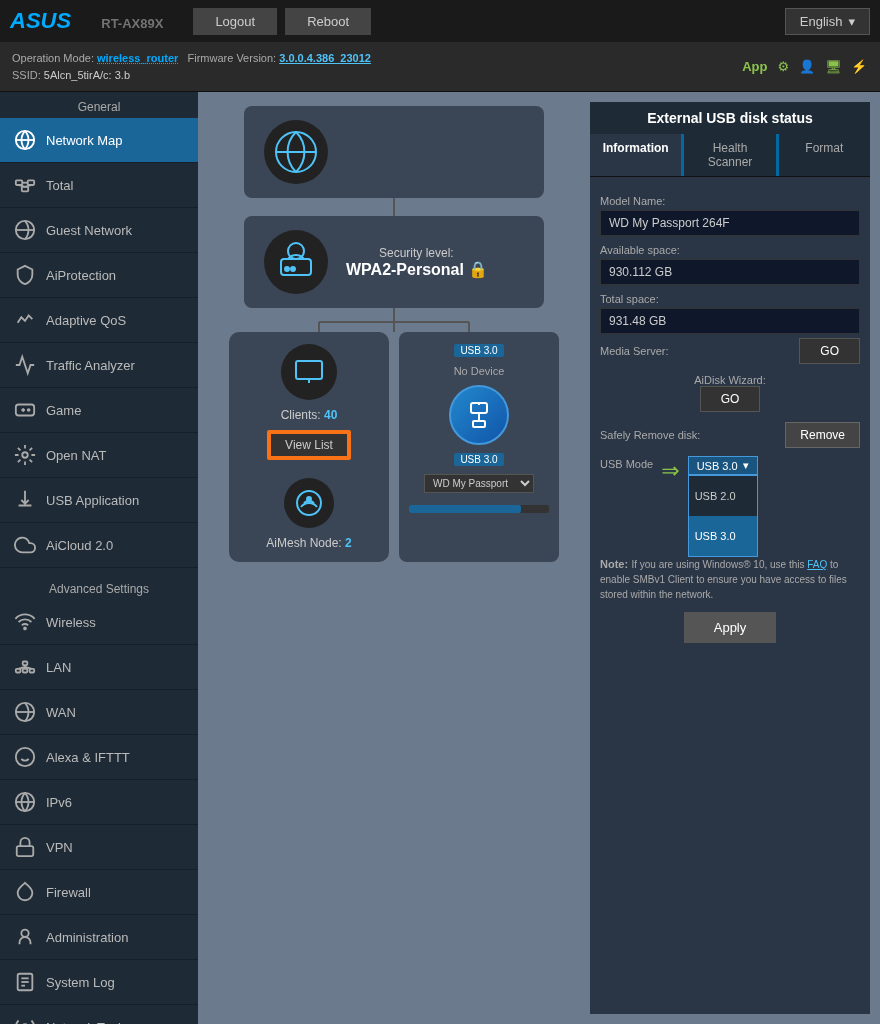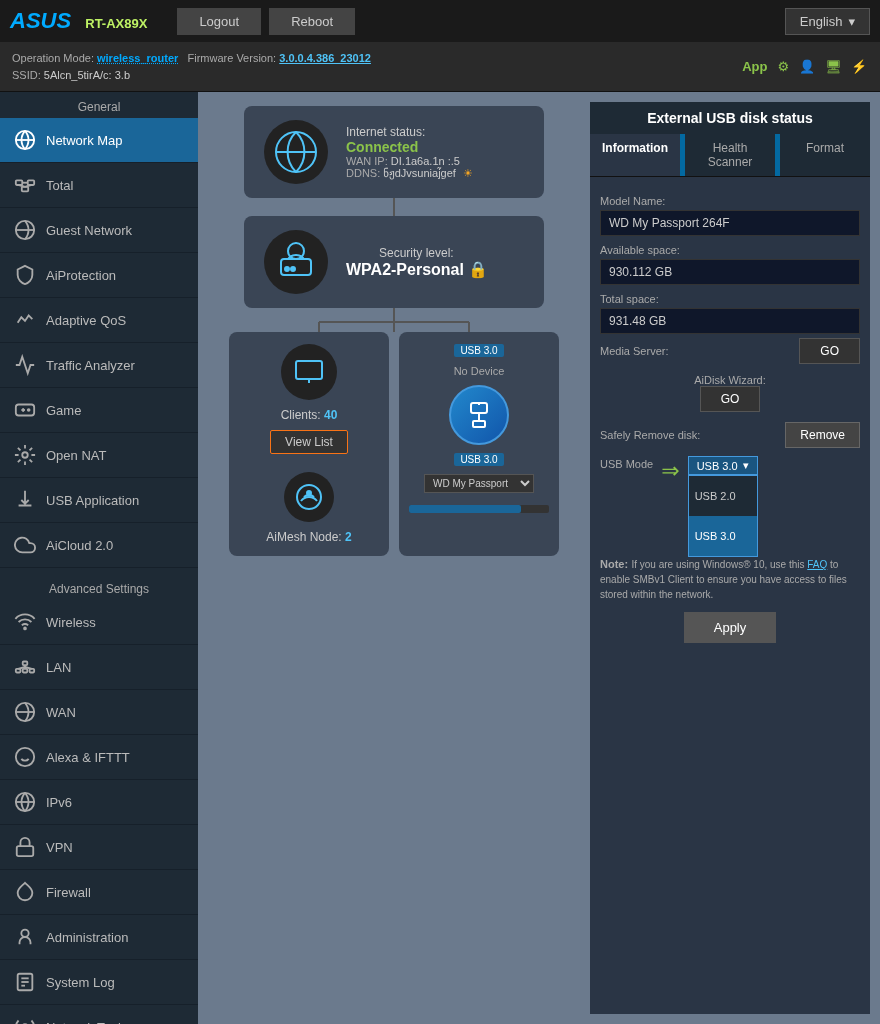--- a/index.html
+++ b/index.html
@@ -162,21 +162,21 @@
       border-radius: 50%;
       display: flex;
       align-items: center;
       justify-content: center;
     }
     .diag-lower-item .item-label { color: #ccc; font-size: 12px; }
     .diag-lower-item .item-label b { color: #4fc3f7; }
     .view-list-btn {
       background: #333;
       color: #ccc;
-      border: 1px solid #f97316;
+      border: 4px solid #f97316;
       padding: 4px 14px;
       font-size: 12px;
       cursor: pointer;
       border-radius: 2px;
     }
     .usb-badge {
       background: #1a6699;
       color: #fff;
       font-size: 10px;
       padding: 1px 6px;
@@ -236,21 +236,21 @@
       background: #1e2a35;
       border-bottom: 1px solid #111;
     }
     .panel-tab {
       flex: 1;
       text-align: center;
       padding: 7px 4px;
       cursor: pointer;
       font-size: 12px;
       color: #aaa;
-      border-right: 5px solid #0369a1;
+      border-right: 3px solid #0369a1;
     }
     .panel-tab:last-child { border-right: none; }
     .panel-tab.active { background: #2a3545; color: #fff; font-weight: bold; }
     .panel-body {
       flex: 1;
       padding: 10px;
       overflow-y: auto;
     }
     .field-label {
       color: #aaa;
@@ -323,21 +323,21 @@
 
     
     svg { display: block; }
   </style>
 </head>
 <body>
 
 <div class="top-bar">
   <div class="logo">
     <span style="color:#00aaff;font-style:italic;font-size:22px;font-weight:bold;">ASUS</span>
-    <span style="color:#bef264;font-size:13px;font-style:normal;margin-left:8px;">RT-AX89X</span>
+    <span style="color:#737373;font-size:13px;font-style:normal;margin-left:24px;">RT-AX89X</span>
   </div>
   <button class="top-btn" style="margin-left:20px;">Logout</button>
   <button class="top-btn">Reboot</button>
   <button class="lang-btn">
     <span>English</span>
     <span>▾</span>
   </button>
 </div>
 
 <div class="info-bar">
@@ -588,28 +588,20 @@
       <div style="flex:1;display:flex;flex-direction:column;align-items:center;gap:0;padding-top:4px;">
 
         <div class="diag-box">
           <div class="diag-icon">
             <svg width="46" height="46" viewBox="0 0 46 46" fill="none" stroke="#4fc3f7" stroke-width="2">
               <circle cx="23" cy="23" r="20"></circle>
               <line x1="3" y1="23" x2="43" y2="23"></line>
               <path d="M23 3a28 28 0 0 1 0 40M23 3a28 28 0 0 0 0 40"></path>
             </svg>
           </div>
-          <div class="diag-info">
-            <div style="color:#ccc;font-size:12px;">Internet status:</div>
-            <div class="status">Connected</div>
-            <div style="font-size:11px;color:#aaa;">WAN IP: <span style="color:#ccc;">DI.1a6a.1n :.5</span></div>
-            <div style="font-size:11px;color:#aaa;">DDNS: <span style="color:#ccc;">ნჟdJvsuniaj̃gef</span>
-              <span style="color:#f5a623;margin-left:4px;">☀</span>
-            </div>
-          </div>
         </div>
 
         <div class="connector"></div>
 
         <div class="diag-box">
           <div class="diag-icon">
             <svg width="46" height="46" viewBox="0 0 46 46" fill="none" stroke="#4fc3f7" stroke-width="2">
               <rect x="8" y="20" width="30" height="16" rx="3"></rect>
               <circle cx="23" cy="12" r="8" stroke="#4fc3f7"></circle>
               <path d="M15 20a10 10 0 0 1 16 0"></path>
@@ -627,21 +619,21 @@
           <svg width="300" height="24" style="display:block;">
             <line x1="150" y1="0" x2="150" y2="24" stroke="#555" stroke-width="2"></line>
             <line x1="75" y1="14" x2="225" y2="14" stroke="#555" stroke-width="2"></line>
             <line x1="75" y1="14" x2="75" y2="24" stroke="#555" stroke-width="2"></line>
             <line x1="225" y1="14" x2="225" y2="24" stroke="#555" stroke-width="2"></line>
           </svg>
         </div>
 
         <div style="display:flex;gap:10px;position:relative;">
 
-          <div class="diag-lower-item" style="position:relative;">
+          <div class="diag-lower-item" style="position:relative;border-radius:10px;">
             <div class="item-icon">
               <svg width="38" height="38" viewBox="0 0 38 38" fill="none" stroke="#4fc3f7" stroke-width="2">
                 <rect x="6" y="8" width="26" height="18" rx="2"></rect>
                 <line x1="12" y1="26" x2="26" y2="26"></line>
                 <line x1="19" y1="26" x2="19" y2="30"></line>
               </svg>
             </div>
             <div class="item-label">
               Clients: <b>40</b>
             </div>

